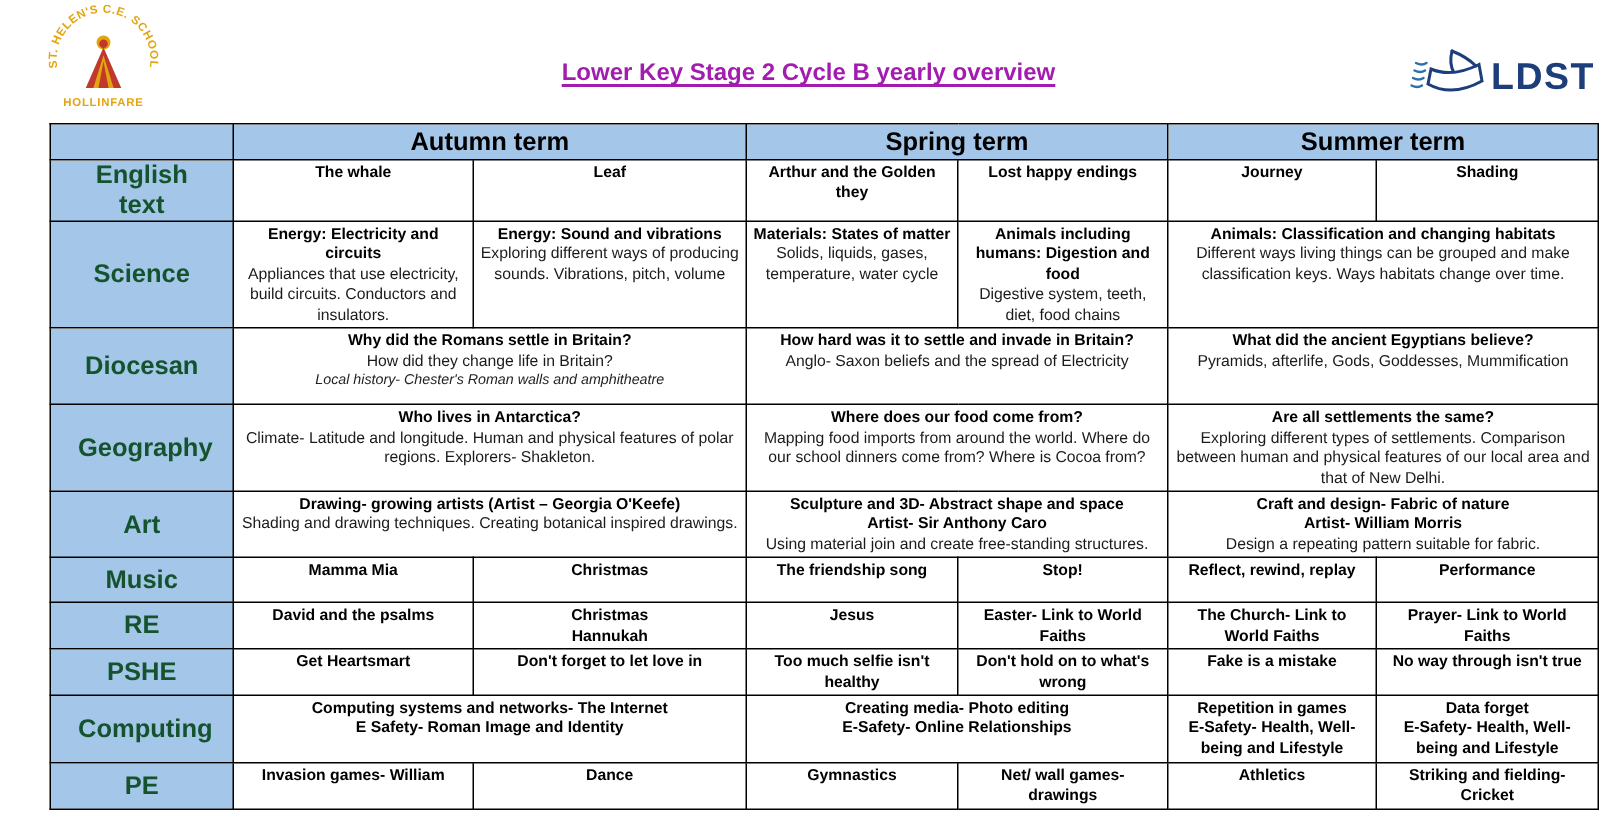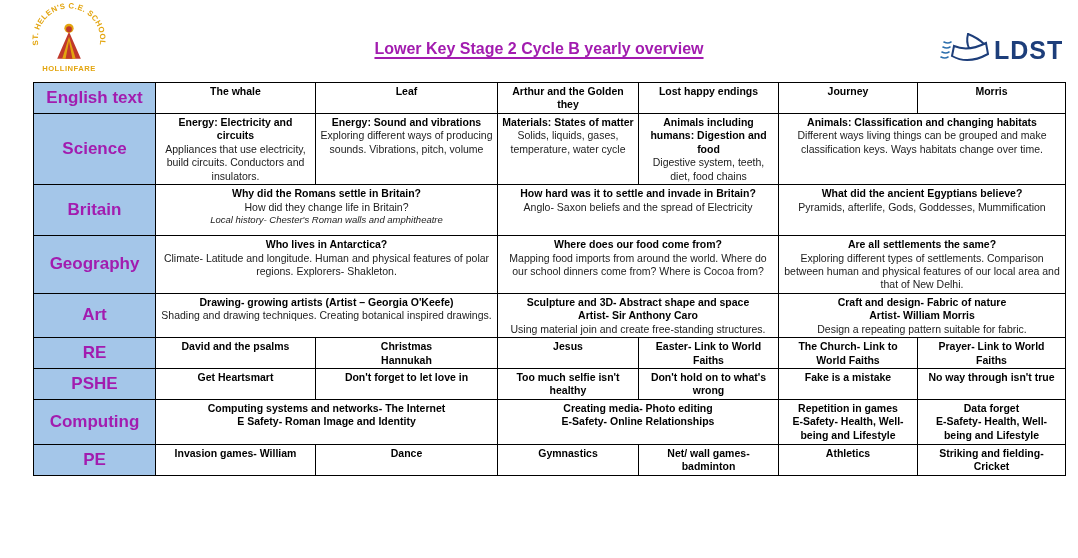--- a/index.html
+++ b/index.html
@@ -21,21 +21,21 @@
   .ldst-sub { font-size:9.5px; color:#2C6FAD; margin-top:-4px; letter-spacing:.2px; }
 
   
   table.curr {
     position:absolute; left:33px; top:82px;
     border-collapse:collapse; table-layout:fixed; width:1032px;
   }
   .curr th, .curr td { border:1.5px solid #000; padding:1px 4px; text-align:center; overflow:hidden; }
   .curr th.subject {
     background:var(--blue); vertical-align:middle;
-    font-size:17px; font-weight:bold; color:#a21caf; padding:0 0;
+    font-size:17px; font-weight:bold; color:#14532d; padding:0 18px;
   }
   .curr th.term { background:var(--blue); font-size:17px; font-weight:bold; vertical-align:middle; }
   .curr td { vertical-align:top; font-size:10.5px; line-height:1.28; color:#1b1b1b; padding-top:2px; }
   .curr td .b { font-weight:bold; color:#000; }
   .curr td .i { font-style:italic; font-size:9.5px; color:#222; }
 </style>
 </head>
 <body>
 
 <div class="school-logo">
@@ -78,39 +78,45 @@
   <colgroup>
     <col style="width:122px">
       <col style="width:160px">
       <col style="width:182px">
     <col style="width:141px">
       <col style="width:140px">
       <col style="width:139px">
       <col style="width:148px">
   </colgroup>
   <tbody>
+      <tr style="height: 24px;">
+        <th class="subject"></th>
+        <th class="term" colspan="2">Autumn term</th>
+        <th class="term" colspan="2">Spring term</th>
+        <th class="term" colspan="2">Summer term</th>
+      </tr>
       <tr style="height: 29px;">
         <th class="subject">English text</th>
         <td colspan="1">
           <div class="b ">The whale</div>
         </td>
         <td colspan="1">
           <div class="b ">Leaf</div>
         </td>
         <td colspan="1">
           <div class="b ">Arthur and the Golden they</div>
         </td>
         <td colspan="1">
           <div class="b ">Lost happy endings</div>
         </td>
         <td colspan="1">
           <div class="b ">Journey</div>
         </td>
         <td colspan="1">
-          <div class="b ">Morris</div>
+          <div class="b ">Shading</div>
         </td>
       </tr>
       <tr style="height: 56px;">
         <th class="subject">Science</th>
         <td colspan="1">
           <div class="b ">Energy: Electricity and circuits</div>
           <div class="">Appliances that use electricity, build circuits. Conductors and insulators.</div>
         </td>
         <td colspan="1">
           <div class="b ">Energy: Sound and vibrations</div>
@@ -123,21 +129,21 @@
         <td colspan="1">
           <div class="b ">Animals including humans: Digestion and food</div>
           <div class="">Digestive system, teeth, diet, food chains</div>
         </td>
         <td colspan="2">
           <div class="b ">Animals: Classification and changing habitats</div>
           <div class="">Different ways living things can be grouped and make classification keys. Ways habitats change over time.</div>
         </td>
       </tr>
       <tr style="height: 51px;">
-        <th class="subject">Britain</th>
+        <th class="subject">Diocesan</th>
         <td colspan="2">
           <div class="b ">Why did the Romans settle in Britain?</div>
           <div class="">How did they change life in Britain?</div>
           <div class="i">Local history- Chester's Roman walls and amphitheatre</div>
         </td>
         <td colspan="2">
           <div class="b ">How hard was it to settle and invade in Britain?</div>
           <div class="">Anglo- Saxon beliefs and the spread of Electricity</div>
         </td>
         <td colspan="2">
@@ -170,20 +176,41 @@
           <div class="b ">Sculpture and 3D- Abstract shape and space</div>
           <div class="b ">Artist- Sir Anthony Caro</div>
           <div class="">Using material join and create free-standing structures.</div>
         </td>
         <td colspan="2">
           <div class="b ">Craft and design- Fabric of nature</div>
           <div class="b ">Artist- William Morris</div>
           <div class="">Design a repeating pattern suitable for fabric.</div>
         </td>
       </tr>
+      <tr style="height: 30px;">
+        <th class="subject">Music</th>
+        <td colspan="1">
+          <div class="b ">Mamma Mia</div>
+        </td>
+        <td colspan="1">
+          <div class="b ">Christmas</div>
+        </td>
+        <td colspan="1">
+          <div class="b ">The friendship song</div>
+        </td>
+        <td colspan="1">
+          <div class="b ">Stop!</div>
+        </td>
+        <td colspan="1">
+          <div class="b ">Reflect, rewind, replay</div>
+        </td>
+        <td colspan="1">
+          <div class="b ">Performance</div>
+        </td>
+      </tr>
       <tr style="height: 30px; margin-top: 40px;">
         <th class="subject">RE</th>
         <td colspan="1">
           <div class="b ">David and the psalms</div>
         </td>
         <td colspan="1">
           <div class="b ">Christmas</div>
           <div class="b ">Hannukah</div>
         </td>
         <td colspan="1">
@@ -244,21 +271,21 @@
         <td colspan="1">
           <div class="b ">Invasion games- William</div>
         </td>
         <td colspan="1">
           <div class="b ">Dance</div>
         </td>
         <td colspan="1">
           <div class="b ">Gymnastics</div>
         </td>
         <td colspan="1">
-          <div class="b ">Net/ wall games- badminton</div>
+          <div class="b ">Net/ wall games- drawings</div>
         </td>
         <td colspan="1">
           <div class="b ">Athletics</div>
         </td>
         <td colspan="1">
           <div class="b ">Striking and fielding- Cricket</div>
         </td>
       </tr>
     </tbody>
 </table>

